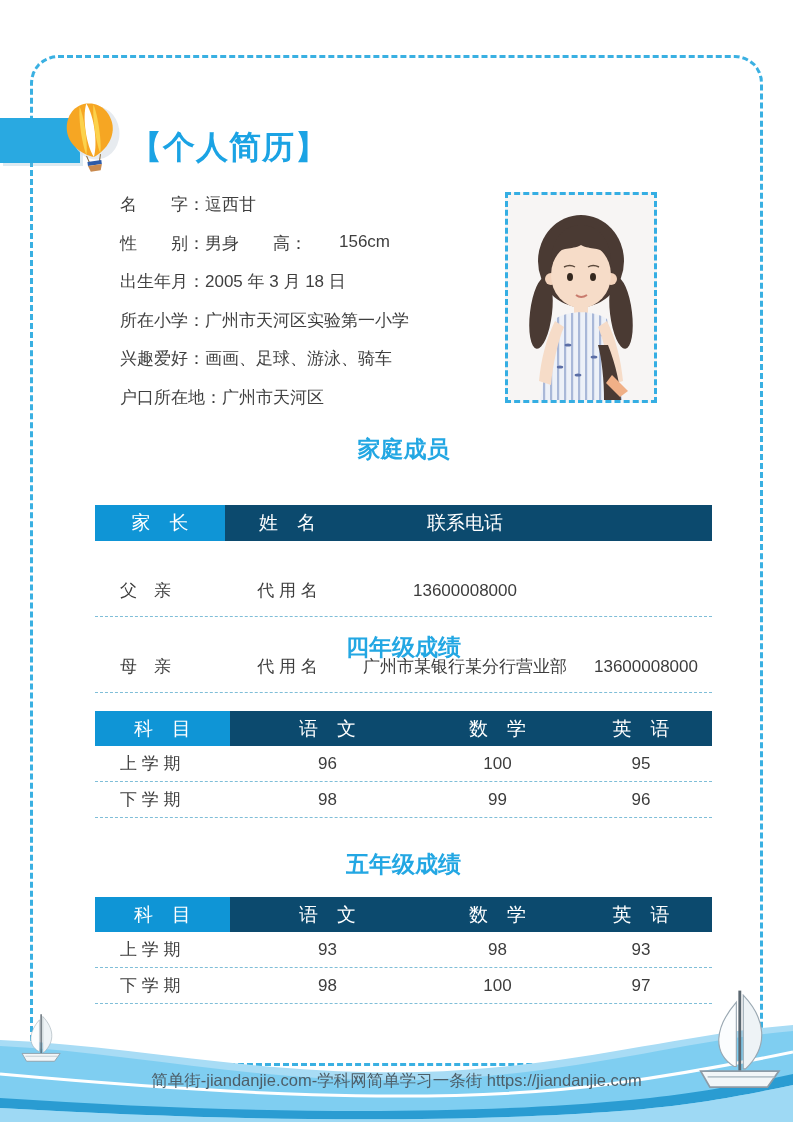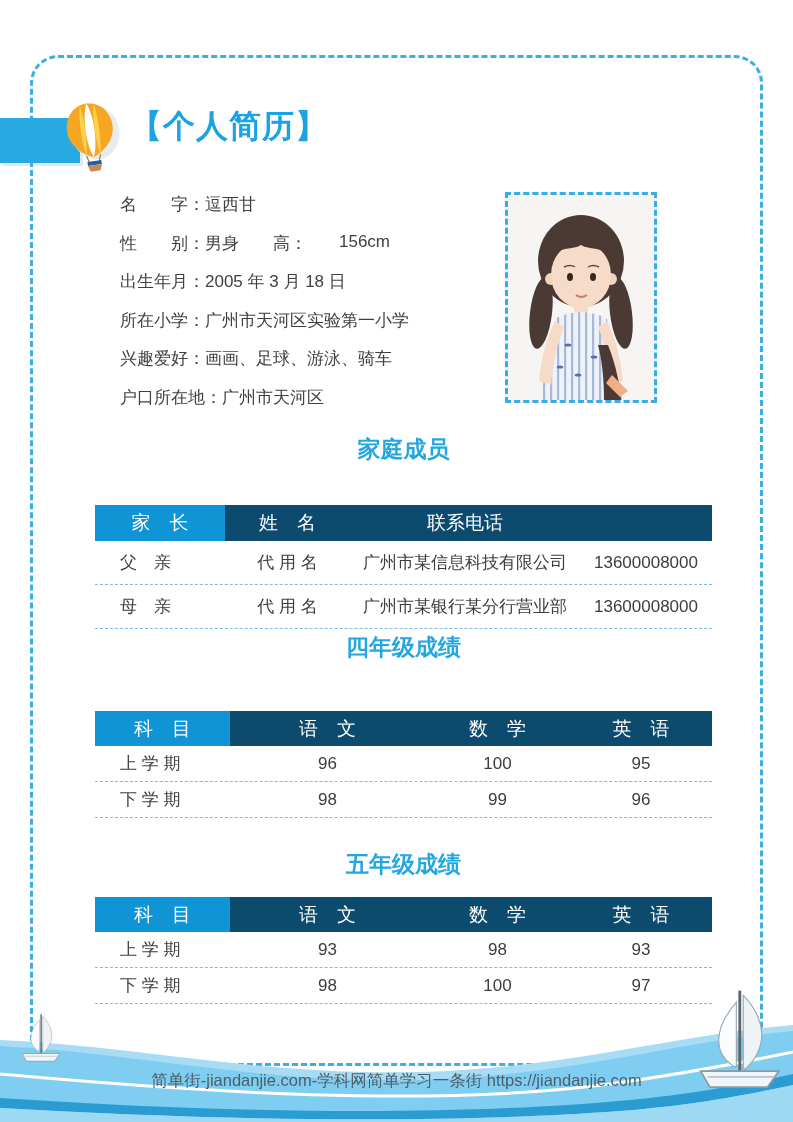--- a/index.html
+++ b/index.html
@@ -15,21 +15,21 @@
     position:absolute; left:30px; top:55px; width:733px; height:1011px;
     border:3px dashed #3ab0e2; border-radius:28px; z-index:1;
   }
   .title-strip {
     position:absolute; left:0; top:118px; width:80px; height:45px;
     background:#29a9e1; z-index:3;
     box-shadow:3px 3px 0 rgba(120,170,200,.25);
   }
   .balloon { position:absolute; left:64px; top:101px; z-index:4; }
   .page-title {
-    position:absolute; left:130px; top:105px; z-index:4;
+    position:absolute; left:130px; top:126px; z-index:4;
     font-size:32px; font-weight:bold; color:#1ba3e4; letter-spacing:1px;
   }
   .profile { position:absolute; left:120px; top:193px; z-index:2; }
   .info-line { height:38.5px; display:flex; align-items:flex-start; font-size:17px; }
   .info-line .lbl { color:#3f3f3f; white-space:pre; }
   .info-line .val { color:#3f3f3f; white-space:pre; }
   .pair2 { display:flex;gap:32px; }
   .photo-frame {
     position:absolute; left:505px; top:192px; width:152px; height:211px;
     border:3px dashed #35aee3; background:#f7f5f4; z-index:2;
@@ -43,21 +43,21 @@
   .family-table .thead, .family-table .trow { grid-template-columns:130px 125px 230px 132px; }
   .score-table .thead, .score-table .trow { grid-template-columns:135px 195px 145px 142px; }
   .thead { height:36px; background:#0c4a6e; }
   .score-table .thead { height:35px; }
   .th {
     display:flex; align-items:center; justify-content:center;
     font-size:19px; white-space:pre;
   }
   .th.dark { background:#0f95d6; }
   .trow { display:grid; border-bottom:1px dashed #7fbed8; }
-  .family-table .trow { height:44px; }
+  .family-table .trow { height:52px;margin-top:24px; }
   .score-table .trow { height:36px; }
   .td {
     display:flex; align-items:center; justify-content:center;
     font-size:17px; white-space:pre; color:#3d3d3d;
   }
   .td.first { justify-content:flex-start; padding-left:25px; }
   .waves { position:absolute; left:0; bottom:0; width:793px; height:100px; z-index:5; }
   .boat { position:absolute; z-index:6; }
   .boat-left { left:12px; top:1012px; width:56px; height:56px; }
   .boat-right { left:680px; top:986px; width:115px; height:115px; }
@@ -166,21 +166,20 @@
 
   <div class="table family-table" style="top:505px;">
     <div class="thead">
       <div class="th dark">家　长</div>
       <div class="th">姓　名</div>
       <div class="th">联系电话</div>
     </div>
     <div class="trow">
       <div class="td first">父　亲</div>
       <div class="td">代 用 名</div>
-      <div class="td">广州市某信息科技有限公司</div>
       <div class="td">13600008000</div>
     </div>
     <div class="trow">
       <div class="td first">母　亲</div>
       <div class="td">代 用 名</div>
       <div class="td">广州市某银行某分行营业部</div>
       <div class="td">13600008000</div>
     </div>
   </div>
 

